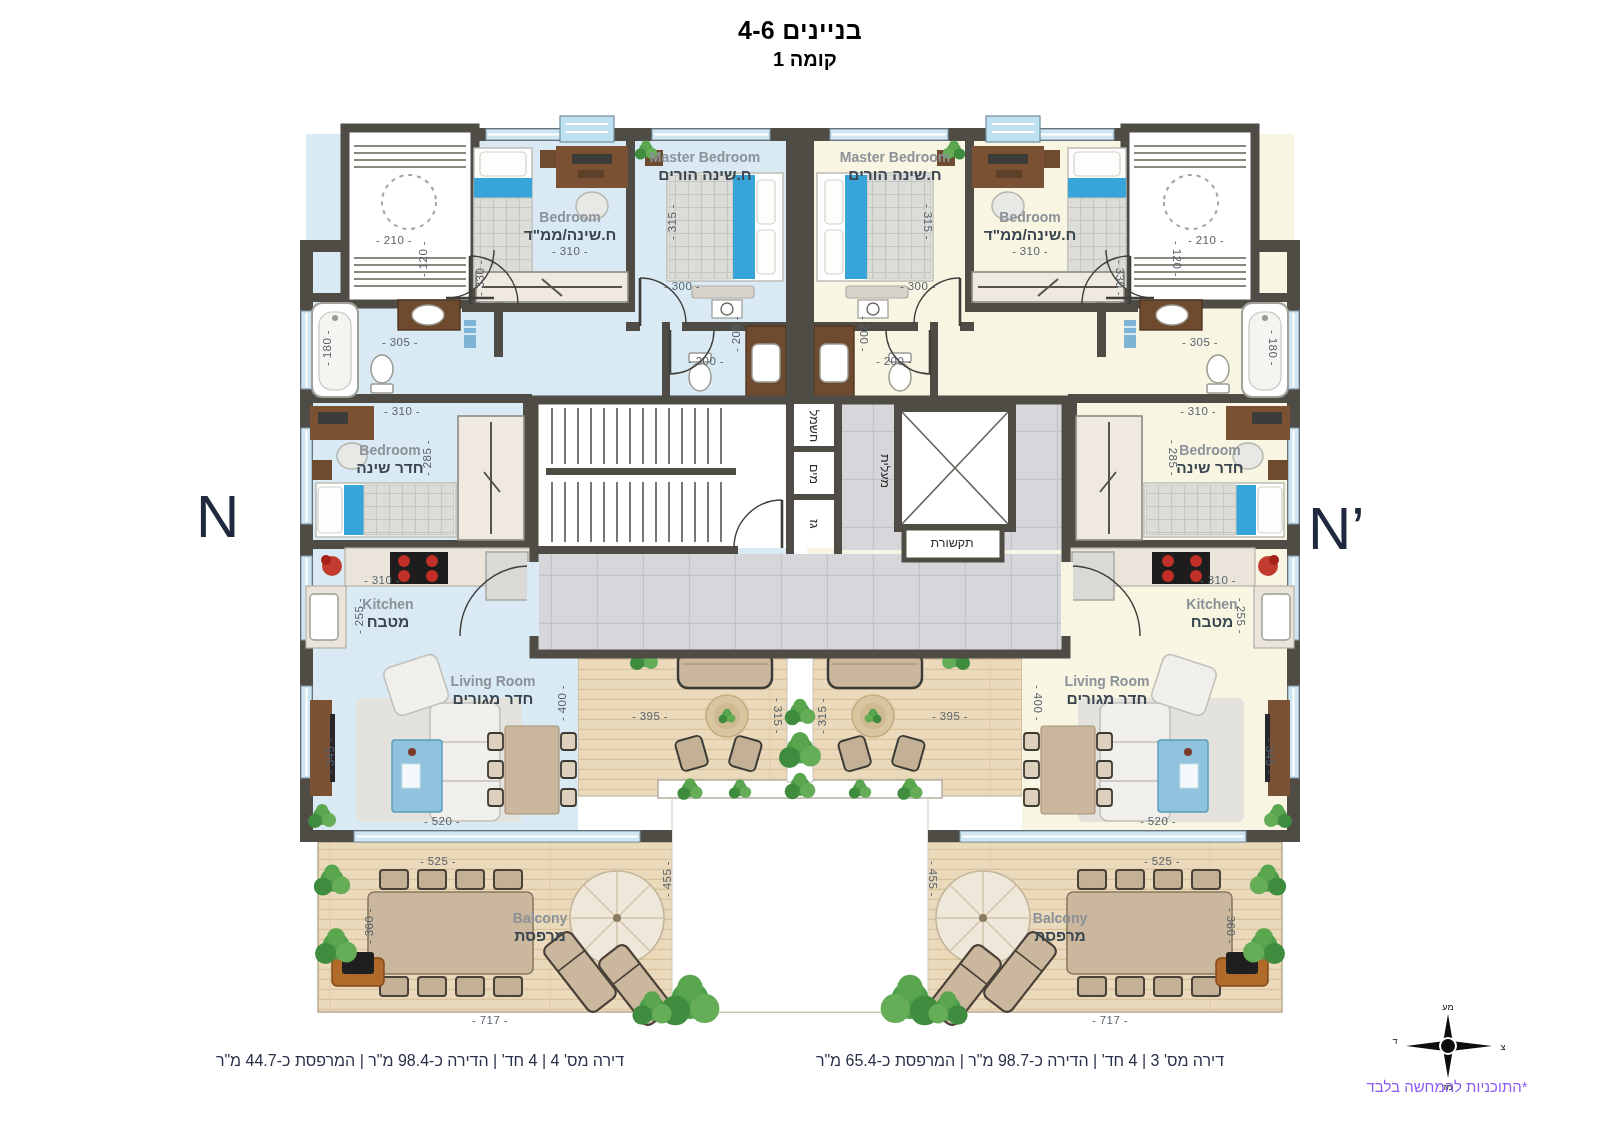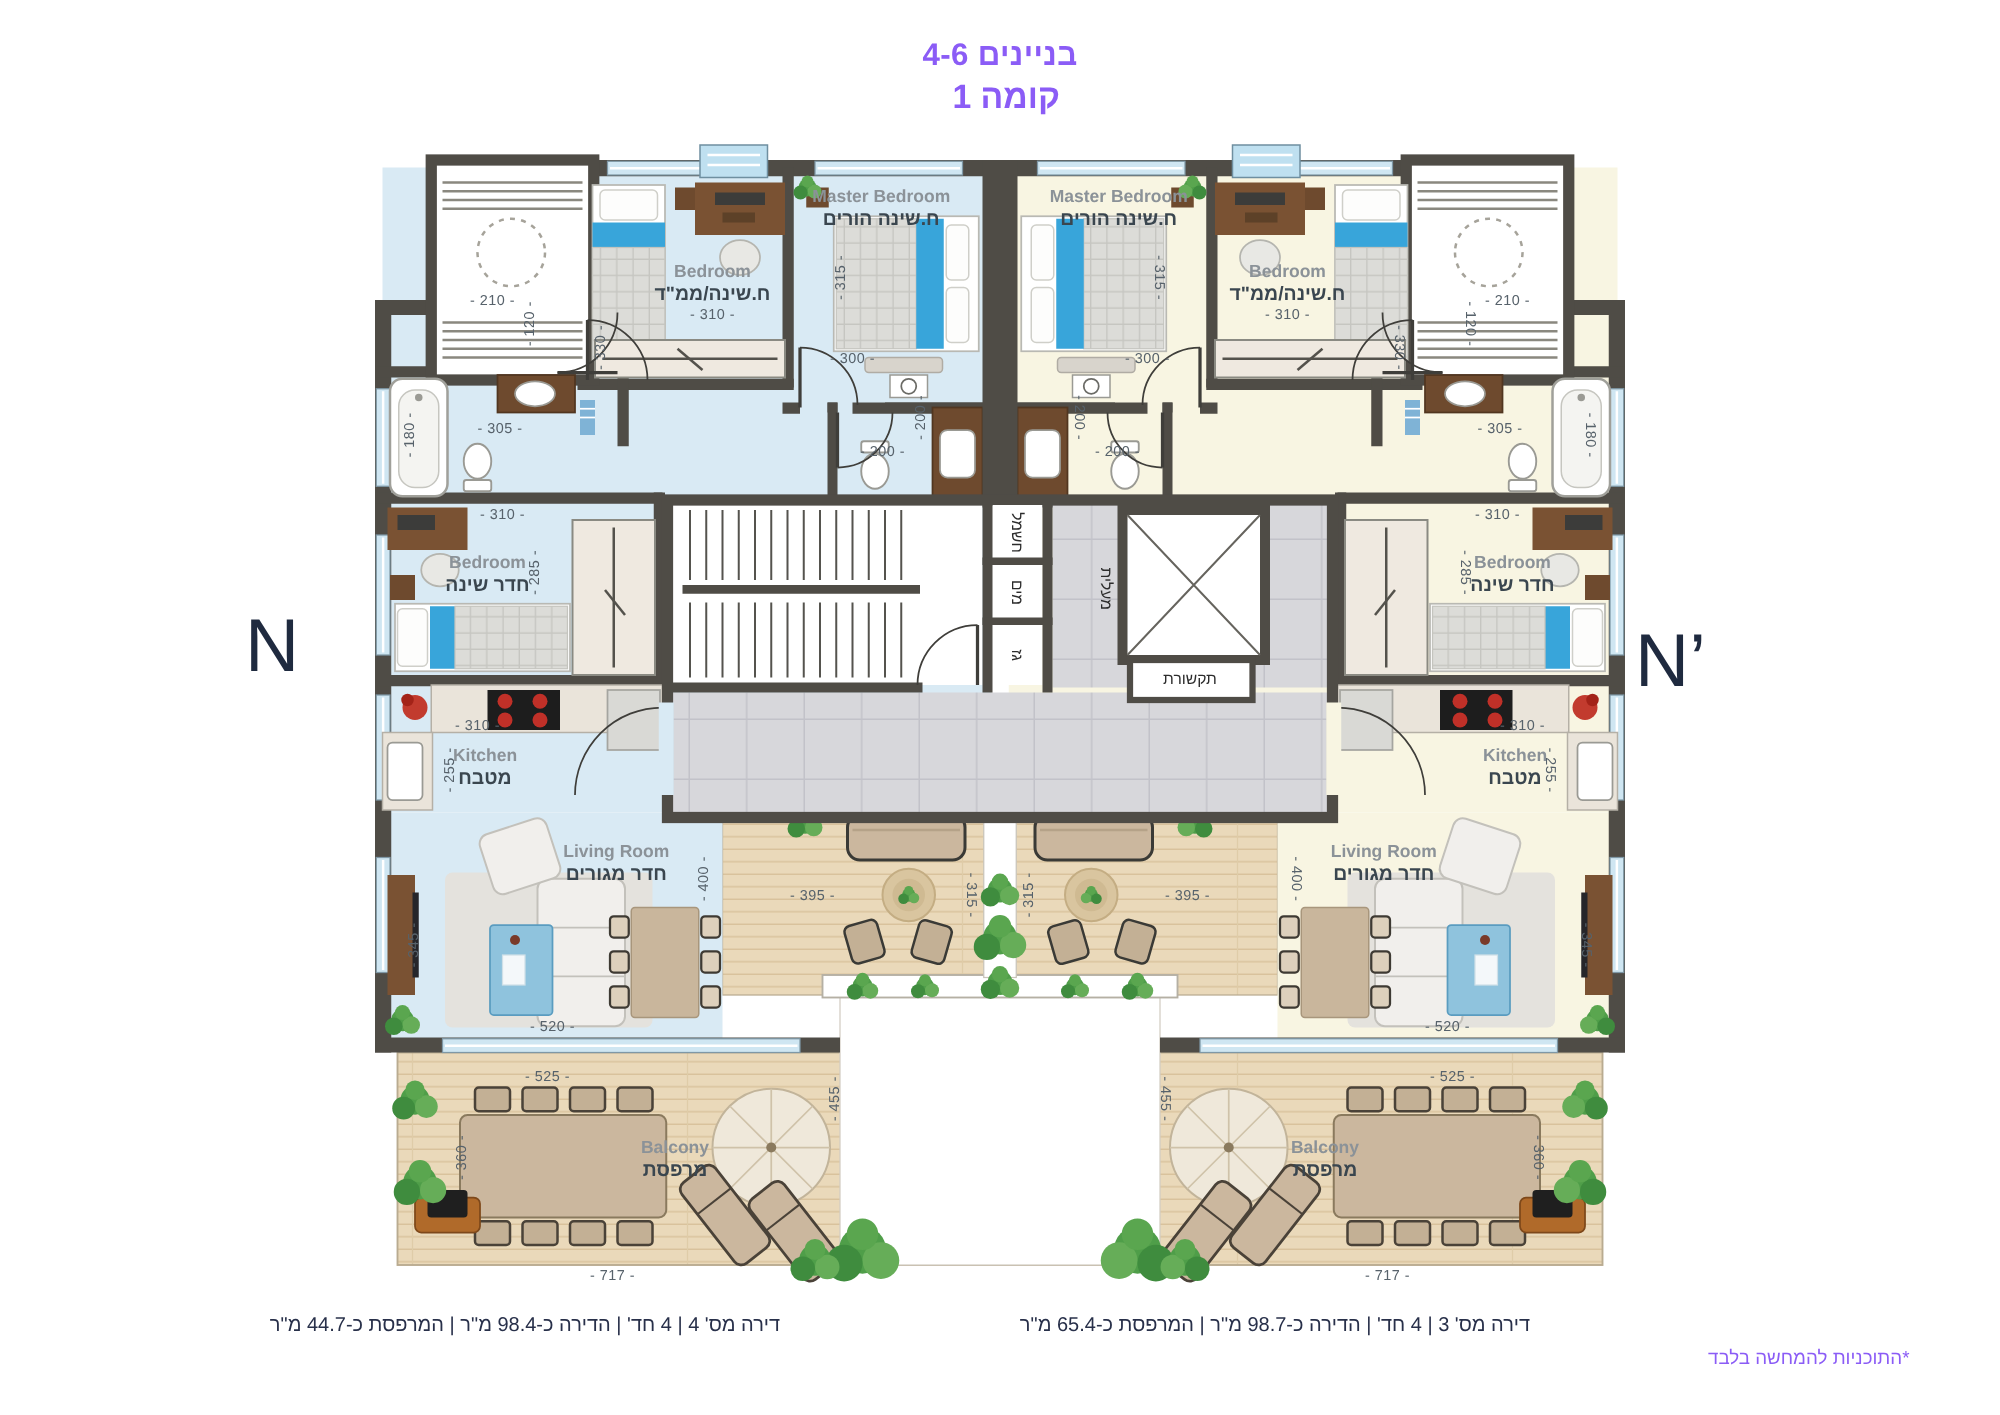--- a/index.html
+++ b/index.html
@@ -1,21 +1,21 @@
 <!DOCTYPE html>
 <html><head>
 <meta charset="utf-8">
 <style>
   html,body{margin:0;padding:0;background:#fff;}
   #canvas{position:relative;width:1600px;height:1132px;background:#ffffff;overflow:hidden;
           font-family:"Liberation Sans","DejaVu Sans",sans-serif;}
   .abs{position:absolute;}
-  #title{top:30px;left:0;width:1600px;text-align:center;color:#8b5cf6;}
+  #title{top:16px;left:0;width:1600px;text-align:center;color:#000000;}
   #title .t1{font-size:25px;font-weight:700;letter-spacing:.3px;}
-  #title .t2{font-size:27px;font-weight:700;margin-top:3px;padding-left:10px;}
+  #title .t2{font-size:20px;font-weight:700;margin-top:3px;padding-left:10px;}
   .nmark{font-size:60px;font-weight:500;color:#1f2a3f;}
   #nmark-left{top:482px;left:196px;}
   #nmark-right{top:494px;left:1308px;}
   .caption{top:1052px;width:720px;text-align:center;font-size:16px;font-weight:500;color:#28304a;direction:rtl;}
   #caption-left{left:60px;}
   #caption-right{left:660px;}
   #disclaimer{top:1078px;left:1312px;width:270px;text-align:center;font-size:15px;color:#8b5cf6;direction:rtl;font-weight:500;}
   #compass{top:1000px;left:1382px;}
   #plan-svg{position:absolute;top:0;left:0;}
   
@@ -402,16 +402,31 @@
   <div class="t1">בניינים 4-6</div>
   <div class="t2">קומה 1</div>
 </div>
 
 <div class="abs nmark" id="nmark-left">N</div>
 <div class="abs nmark" id="nmark-right">N’</div>
 
 <div class="abs caption" id="caption-left">דירה מס' 4 | 4 חד' | הדירה כ-98.4 מ"ר | המרפסת כ-44.7 מ"ר</div>
 <div class="abs caption" id="caption-right">דירה מס' 3 | 4 חד' | הדירה כ-98.7 מ"ר | המרפסת כ-65.4 מ"ר</div>
 
+<div class="abs" id="compass">
+  <svg width="132" height="96" viewBox="0 0 132 96">
+    <g>
+      <path d="M110,46 L69,41 L69,51 Z" fill="#0d0d0d"></path>
+      <path d="M24,46 L63,41 L63,51 Z" fill="#0d0d0d"></path>
+      <path d="M66,14 L61,43 L71,43 Z" fill="#0d0d0d"></path>
+      <path d="M66,78 L61,49 L71,49 Z" fill="#0d0d0d"></path>
+      <circle cx="66" cy="46" r="8" fill="#0d0d0d" stroke="#ffffff" stroke-width="2"></circle>
+    </g>
+    <text class="compass-t" x="66" y="8">מע</text>
+    <text class="compass-t" x="121" y="48">צ</text>
+    <text class="compass-t" x="66" y="88">מז</text>
+    <text class="compass-t" x="13" y="42">ד</text>
+  </svg>
+</div>
 
 <div class="abs" id="disclaimer">*התוכניות להמחשה בלבד</div>
 
 </div>
 
 </body></html>

